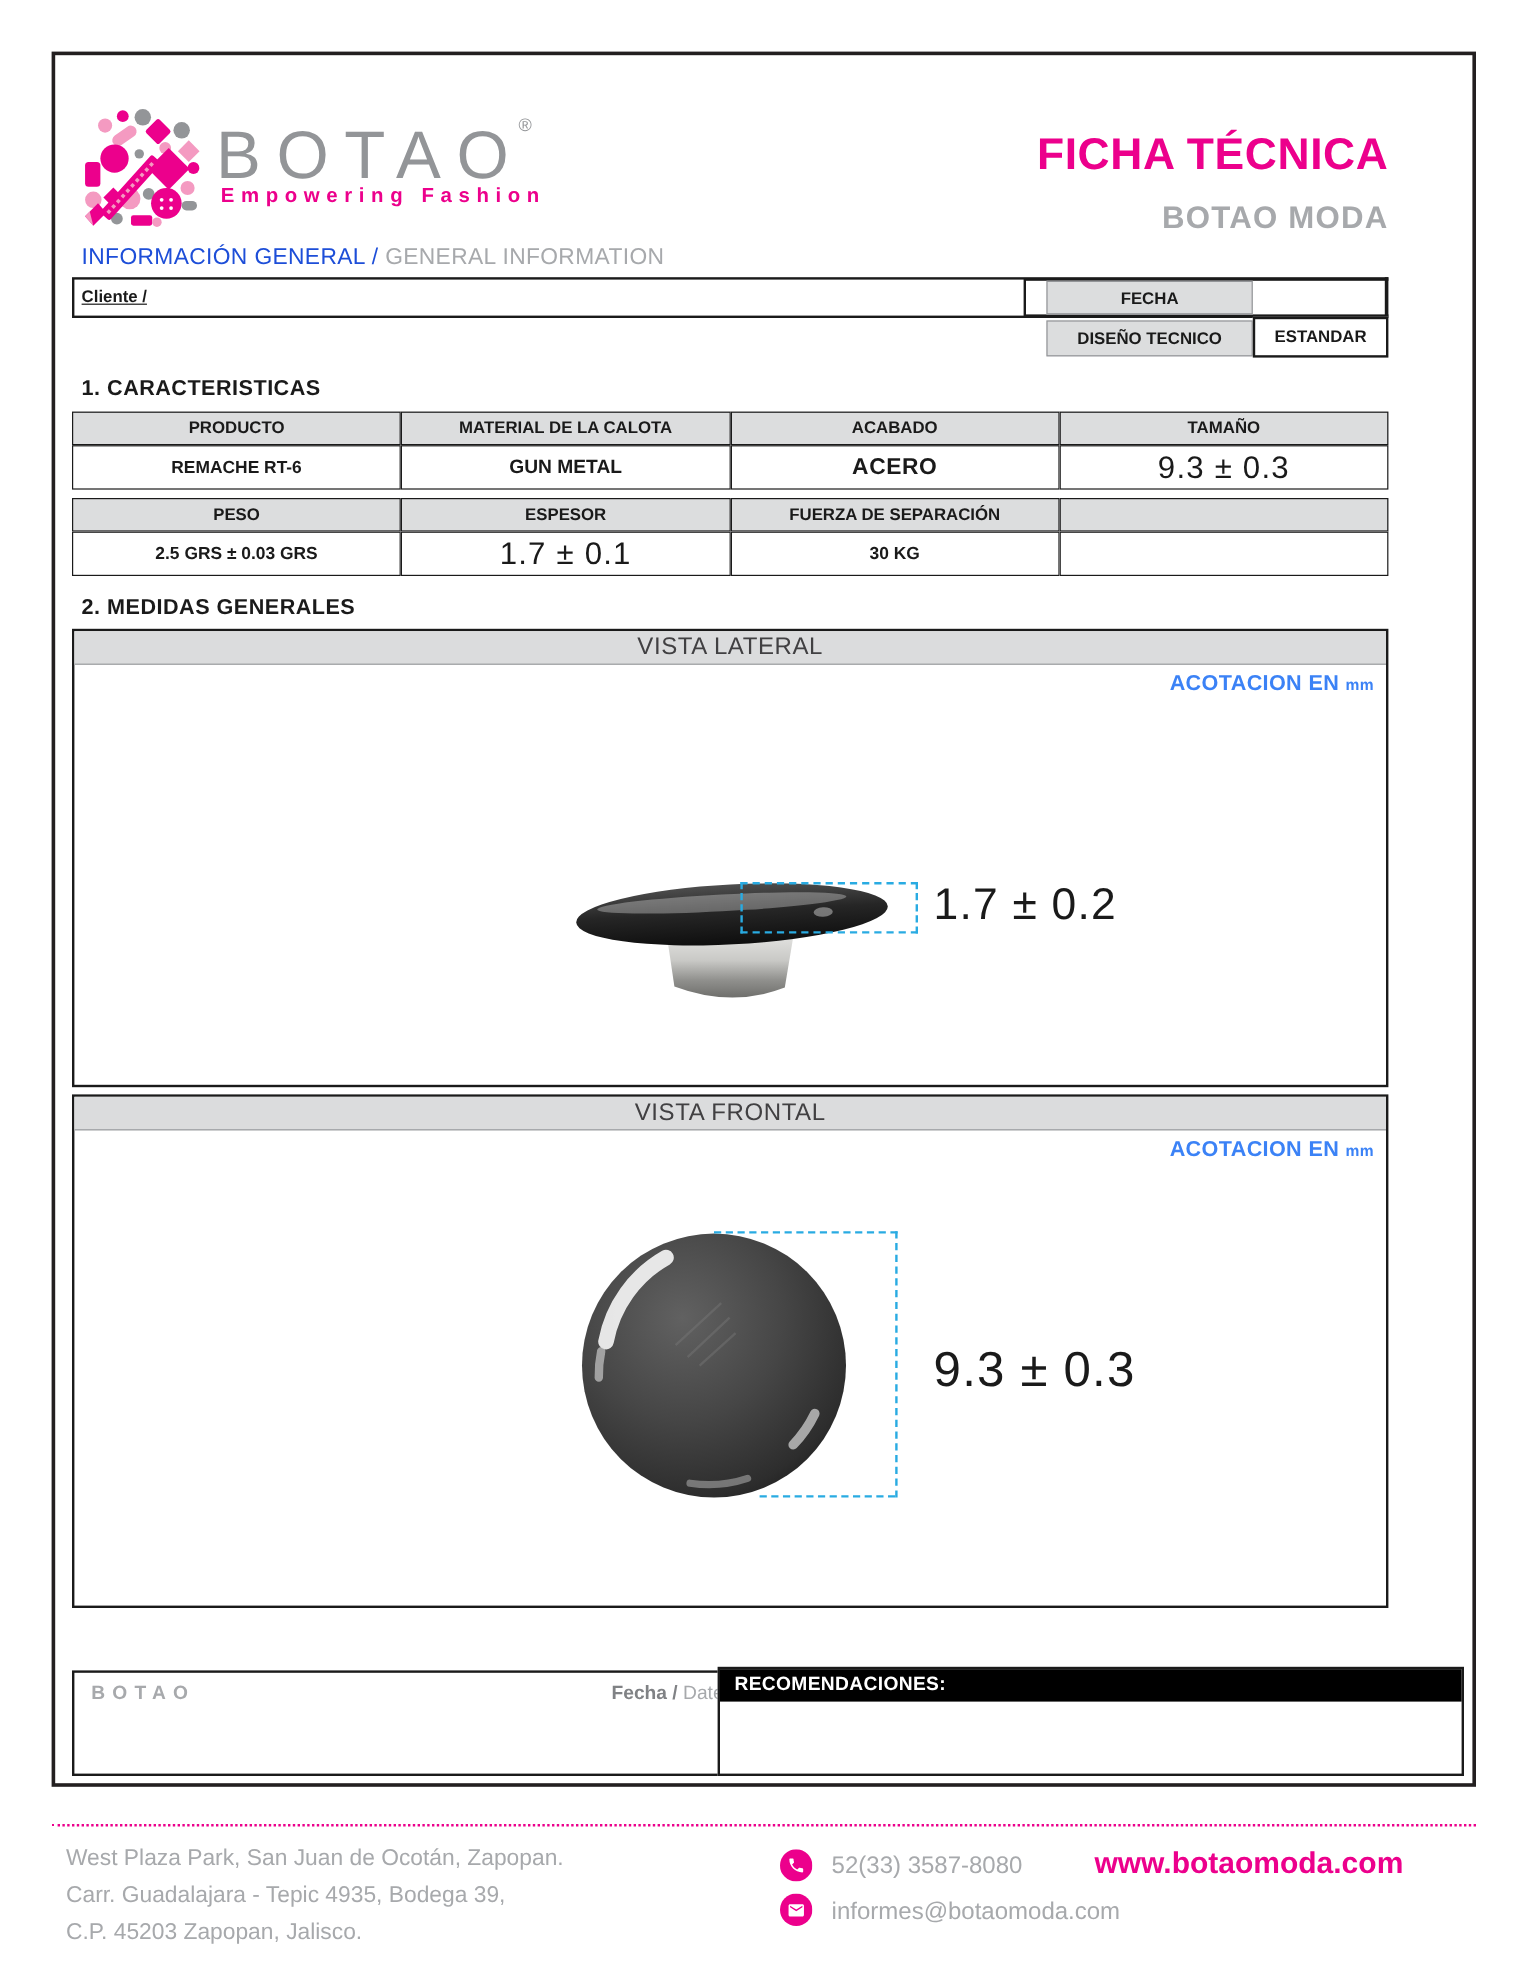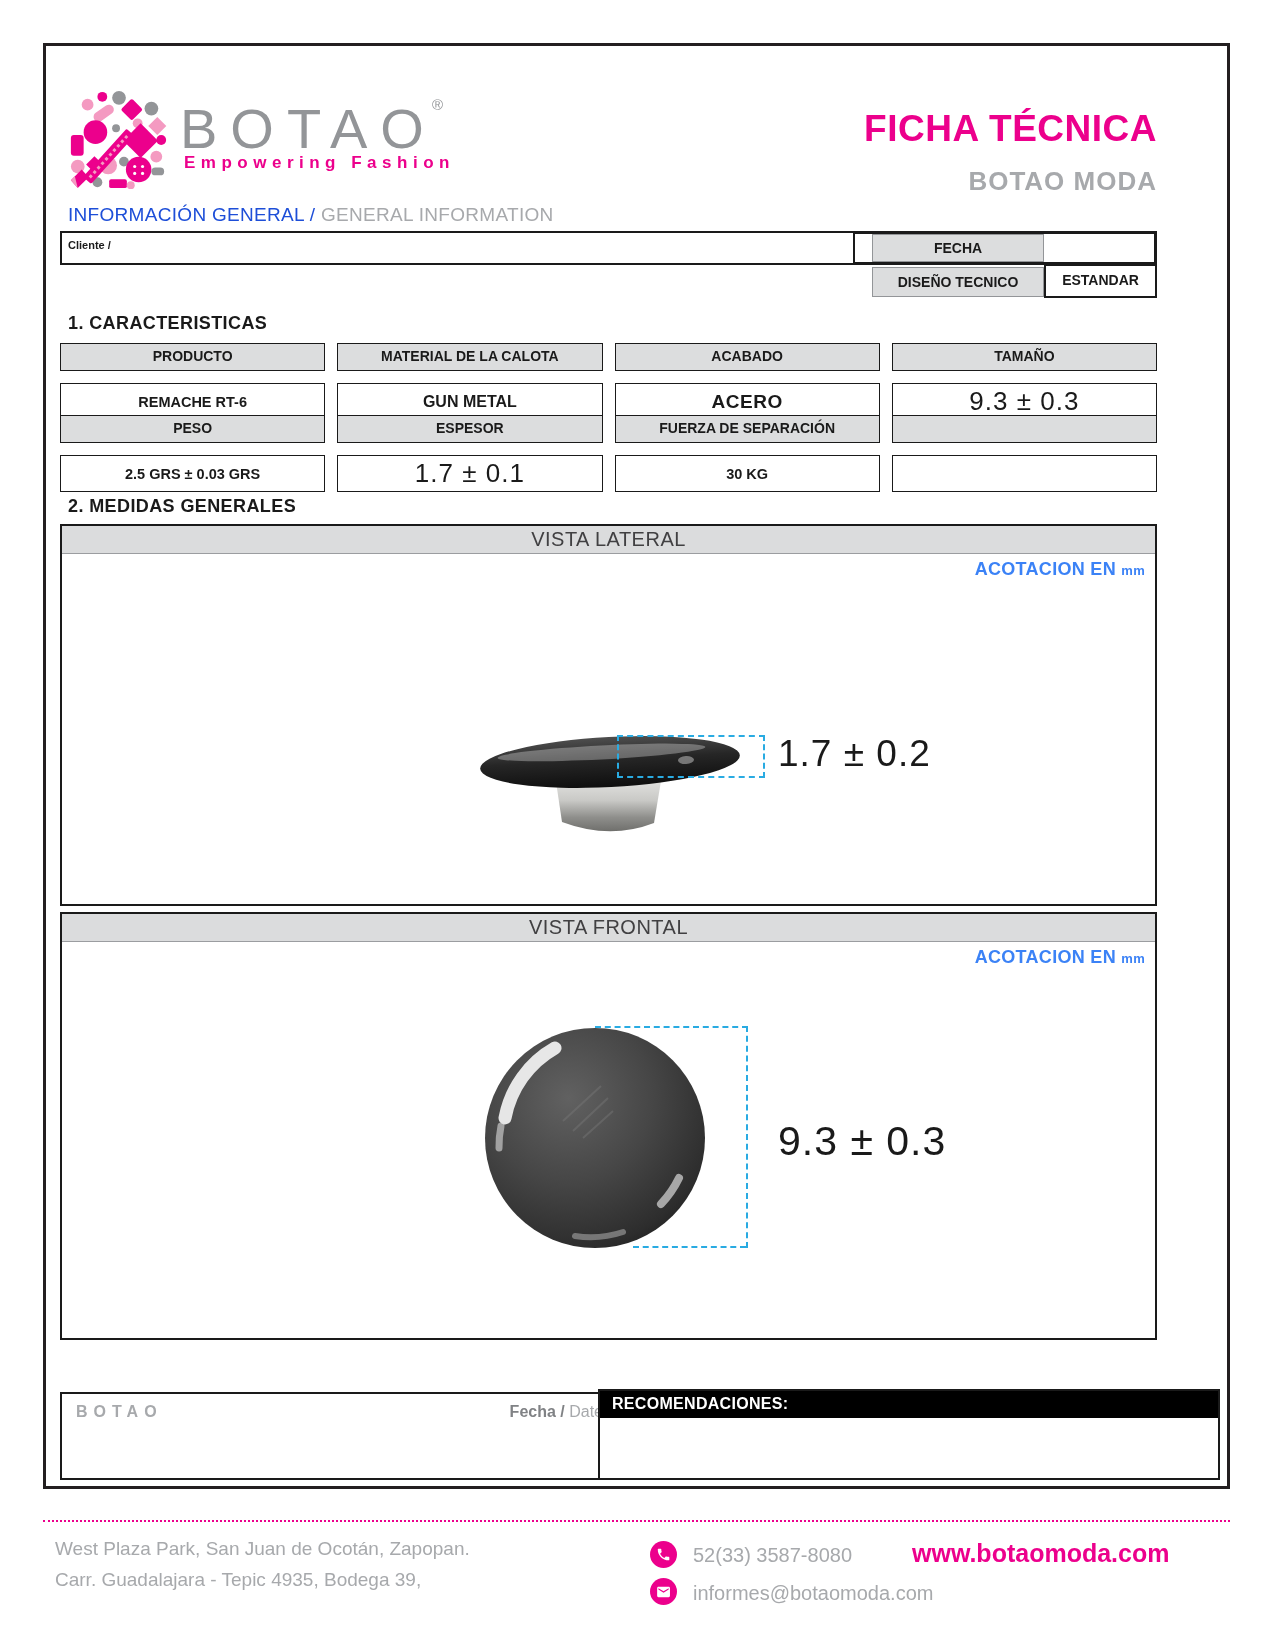--- a/index.html
+++ b/index.html
@@ -20,35 +20,35 @@
   .brand-tagline { left:184px; top:153px; font-size:17px; font-weight:700; letter-spacing:5.5px; color:#EC008C; }
   .doc-title { left:600px; top:108px; width:557px; text-align:right; font-size:37px; font-weight:700; color:#EC008C; letter-spacing:0.5px; }
   .doc-subtitle { left:600px; top:166px; width:557px; text-align:right; font-size:26px; font-weight:700; color:#A7A9AC; letter-spacing:1px; }
 
   .info-heading { left:68px; top:204px; font-size:19px; letter-spacing:0.3px; }
   .info-es { font-weight:400; color:#1d4ed8; }
   .info-en { font-weight:400; color:#A7A9AC; }
 
   
   .cliente-box { left:60px; top:231px; width:795px; height:34px; border:2.5px solid #1a1a1a; background:#fff; }
-  .cliente-label { left:68px; top:239px; font-size:11px; font-weight:700; color:#1a1a1a; }
+  .cliente-label { left:68px; top:239px; font-size:14px; font-weight:700; color:#1a1a1a;text-decoration:underline; }
   .hline-a { left:855px; top:231px; width:302px; border-top:3px solid #1a1a1a; }
   .hline-b { left:855px; top:262px; width:302px; border-top:3px solid #1a1a1a; }
   .vline-a { left:1154px; top:231px; height:34px; border-left:3px solid #1a1a1a; }
   .cell-gray { background:#DCDDDE; border:1px solid #939598; text-align:center; font-weight:700; color:#1a1a1a; }
   .fecha-cell { left:872px; top:234px; width:172px; height:28px; font-size:14px; line-height:26px; }
   .diseno-cell { left:872px; top:267px; width:172px; height:30px; font-size:14px; line-height:28px; }
   .estandar-cell { left:1044px; top:264px; width:113px; height:34px; border:2.5px solid #1a1a1a; background:#fff;
                    text-align:center; font-size:14px; font-weight:700; line-height:29px; }
 
   
   .sec-heading { font-size:18px; font-weight:700; color:#1a1a1a; letter-spacing:0.4px; }
   .h-carac { left:68px; top:313px; }
   .h-medidas { left:68px; top:496px; }
-  .char-table { left:60px; width:1097px; display:grid; grid-template-columns:repeat(4,1fr);gap:12px; }
+  .char-table { left:60px; width:1097px; display:grid; grid-template-columns:repeat(4,1fr); }
   .t1 { top:343px; } .t2 { top:415px; }
   .char-table .hcell { height:28px; background:#DCDDDE; border:1.5px solid #1a1a1a; text-align:center;
                        font-size:14px; font-weight:700; line-height:25px; color:#1a1a1a; }
   .char-table .vcell { height:37px; background:#fff; border:1.5px solid #1a1a1a; display:flex; align-items:center; justify-content:center; }
   .vb { font-weight:700; font-size:14.5px;text-align:right; }
   .vb-lg { font-weight:700; font-size:19px; letter-spacing:0.5px; }
   .v-light { font-weight:400; font-size:26px; letter-spacing:1px; color:#1a1a1a; }
 
   
   .vista-box { left:60px; width:1097px; border:2.5px solid #1a1a1a; background:#fff; }
@@ -267,20 +267,21 @@
 </div>
 
 <div class="abs recom-box">
   <div class="recom-bar">RECOMENDACIONES:</div>
 </div>
 
 <div class="abs dotted-sep"></div>
 <div class="abs address">
   <div>West Plaza Park, San Juan de Ocotán, Zapopan.</div>
   <div>Carr. Guadalajara - Tepic 4935, Bodega 39,</div>
+  <div>C.P. 45203 Zapopan, Jalisco.</div>
 </div>
 
 <svg class="abs contact-icon icon-phone" viewBox="0 0 24 24">
   <circle cx="12" cy="12" r="12" fill="#EC008C"></circle>
   <path transform="translate(5.2 5.2) scale(0.57)" fill="#ffffff" d="M6.6 10.8c1.4 2.8 3.8 5.1 6.6 6.6l2.2-2.2c.3-.3.7-.4 1-.2 1.1.4 2.3.6 3.6.6.6 0 1 .4 1 1V20c0 .6-.4 1-1 1C10.6 21 3 13.4 3 4c0-.6.4-1 1-1h3.5c.6 0 1 .4 1 1 0 1.2.2 2.4.6 3.6.1.3 0 .7-.2 1l-2.3 2.2z"></path>
 </svg>
 <div class="abs contact-text phone-text">52(33) 3587-8080</div>
 
 <svg class="abs contact-icon icon-mail" viewBox="0 0 24 24">
   <circle cx="12" cy="12" r="12" fill="#EC008C"></circle>

